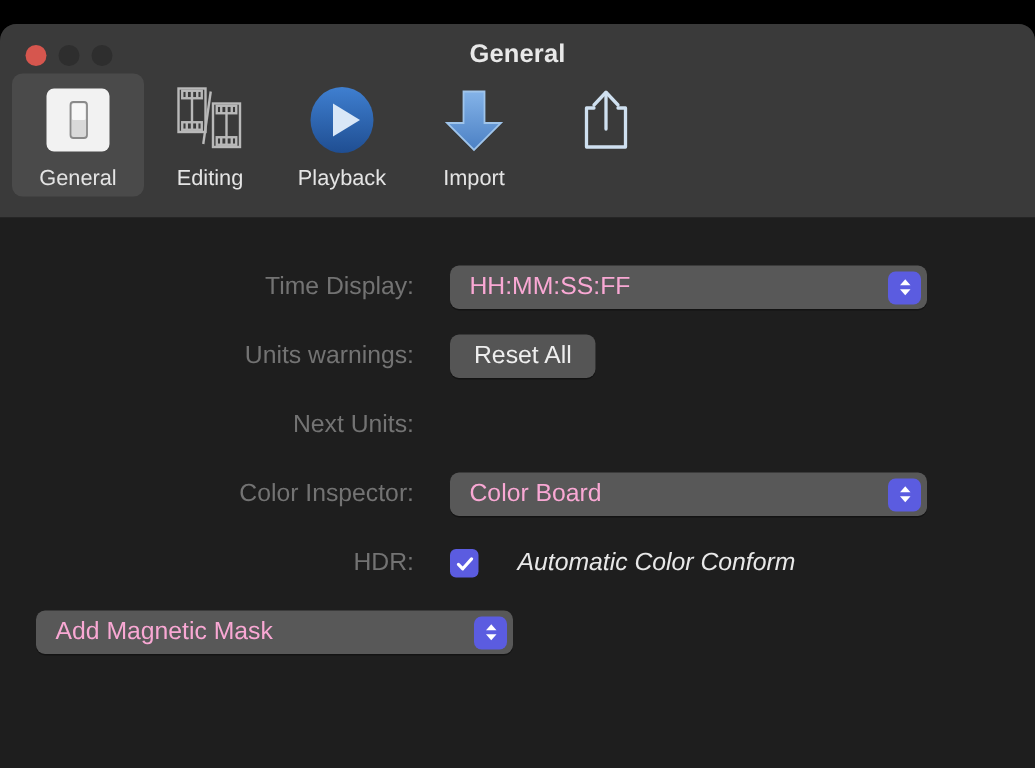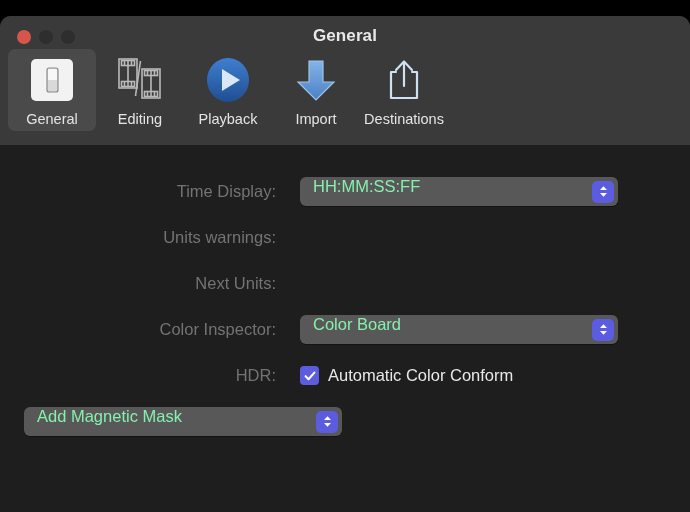--- a/index.html
+++ b/index.html
@@ -124,23 +124,24 @@
     align-items: center;
   }
 
   
   .popup {
     position: relative;
     height: 29px;
     background: #585858;
     border-radius: 6px;
     display: flex;
+    align-items: center;
     padding: 0 38px 0 13px;
     font-size: 16.5px;
-    color: #86efac;
+    color: #f9a8d4;
     white-space: nowrap;
     cursor: default;
     box-shadow: 0 1px 0 rgba(0,0,0,0.35);
   }
   .popup.w318 { width: 318px; }
 
   .chevrons {
     position: absolute;
     right: 4px; top: 50%;
     transform: translateY(-50%);
@@ -165,21 +166,22 @@
     color: #eeeeee;
     white-space: nowrap;
     cursor: default;
     box-shadow: 0 1px 0 rgba(0,0,0,0.35);
   }
 
   
   .checkrow {
     display: flex;
     align-items: flex-end;
-    gap: 9px;
+    gap: 26px;
+    font-style: italic;
   }
   .checkbox {
     width: 19px; height: 19px;
     background: #5b5ce0;
     border-radius: 4px;
     display: flex;
     align-items: center;
     justify-content: center;
     cursor: default;
   }
@@ -282,21 +284,20 @@
       <div class="tab">
         <div class="tab-icon">
           <svg width="50" height="50" viewBox="0 0 50 50">
             <g stroke="#cfe0f0" stroke-width="2.2" fill="none" stroke-linecap="round" stroke-linejoin="round">
               <path d="M17 17 H12 V43 H38 V17 H33"></path>
               <line x1="25" y1="7" x2="25" y2="31"></line>
               <path d="M17 15 L25 6.5 L33 15"></path>
             </g>
           </svg>
         </div>
-        <div class="tab-label">Destinations</div>
       </div>
 
     </div>
   </div>
 
   <div class="content">
     <div class="form">
 
       <div class="row">
         <div class="row-label">Time Display:</div>
@@ -308,20 +309,23 @@
                 <path d="M6.5 2.2 L10 6.1 H3 Z" fill="#ffffff"></path>
                 <path d="M6.5 12.8 L10 8.9 H3 Z" fill="#ffffff"></path>
               </svg>
             </span>
           </div>
         </div>
       </div>
 
       <div class="row">
         <div class="row-label">Units warnings:</div>
+        <div class="row-control">
+          <div class="pushbtn">Reset All</div>
+        </div>
       </div>
 
       <div class="row">
         <div class="row-label">Next Units:</div>
       </div>
 
 
       <div class="row">
         <div class="row-label">Color Inspector:</div>
         <div class="row-control">

